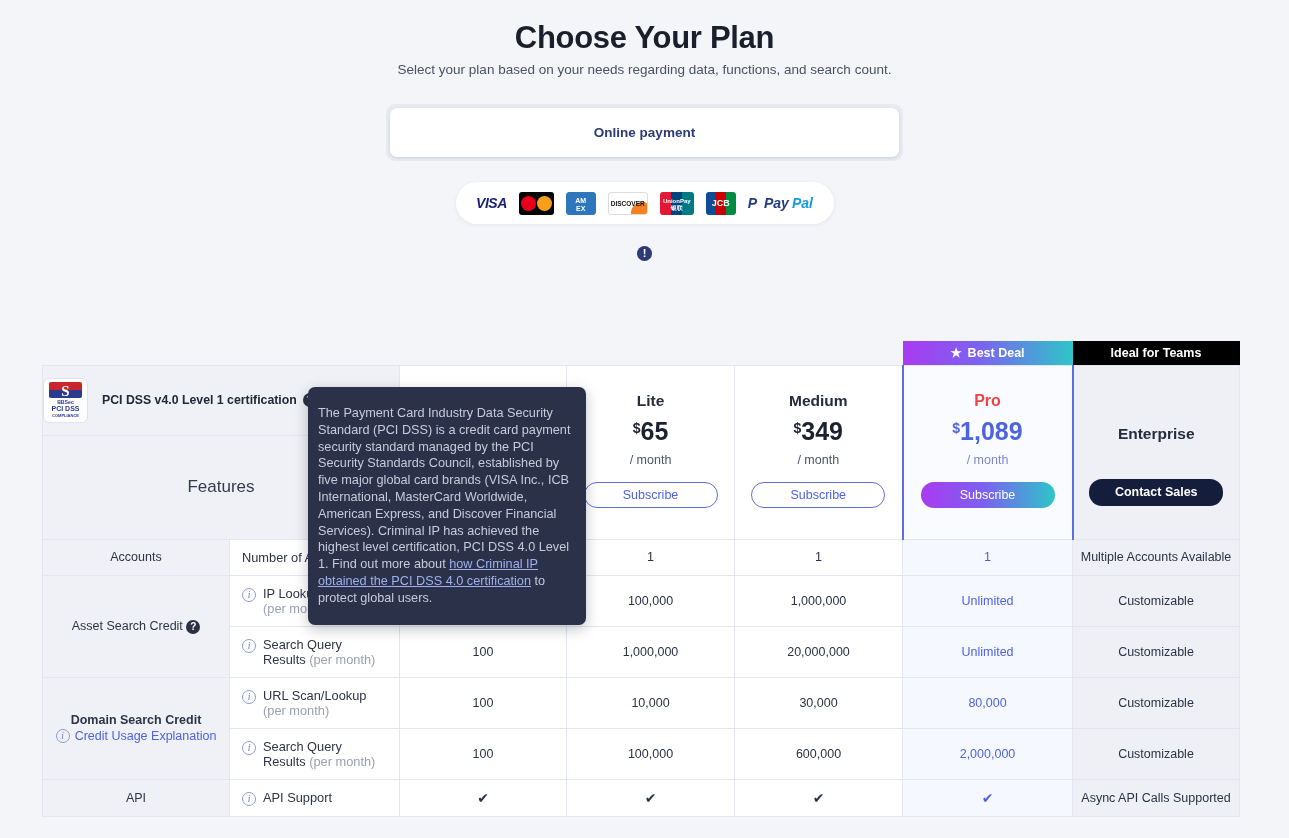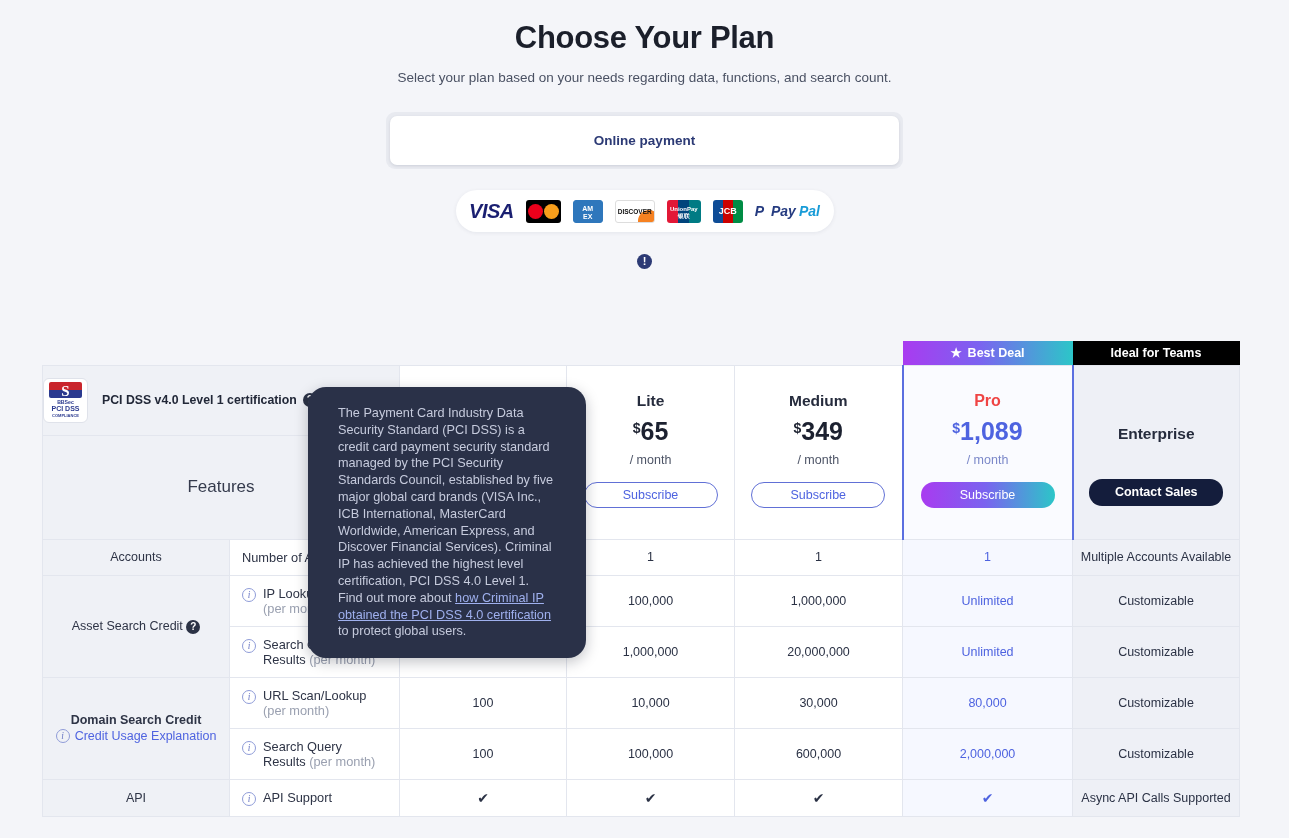--- a/index.html
+++ b/index.html
@@ -12,21 +12,21 @@
   }
   .page { width: 1289px; height: 838px; position: relative; }
 
   
   .hero { padding-top: 20px; text-align: center; }
   .hero h1 {
     font-size: 31px; font-weight: bold; color: #1b1f2b;
     letter-spacing: -.3px;
   }
   .hero .sub {
-    margin-top: 14px; font-size: 13.5px; color: #4a5163;
+    margin-top: 6px; font-size: 13.5px; color: #4a5163;
   }
 
   
   .toggle-wrap {
     margin: 27px auto 0; width: 517px; height: 57px;
     background: #e8eaf0; border-radius: 9px;
     display: flex; align-items: center; padding: 4px;
   }
   .toggle-tab {
     flex: 1; height: 49px; display: flex; align-items: center;
@@ -42,21 +42,21 @@
   
   .pay-pill {
     margin: 21px auto 0; width: 378px; height: 42px;
     background: #fff; border-radius: 21px;
     display: flex; align-items: center; justify-content: center; gap: 12px;
     box-shadow: 0 1px 4px rgba(20,30,60,.07);
   }
   .card { height: 23px; border-radius: 3px; display: flex;
           align-items: center; justify-content: center;
           font-size: 8px; font-weight: bold; }
-  .c-visa { color: #1a1f71; font-size: 20px; font-style: italic;
+  .c-visa { color: #1a1f71; font-size: 14px; font-style: italic;
             font-weight: bold; letter-spacing: -.5px; }
   .c-mc { width: 35px; background: #000; position: relative; }
   .c-mc .d1, .c-mc .d2 { position: absolute; top: 4px; width: 15px; height: 15px;
             border-radius: 50%; }
   .c-mc .d1 { left: 2px; background: #eb001b; }
   .c-mc .d2 { right: 2px; background: #f79e1b; }
   .c-amex { width: 30px; background: #2e77bc; color: #fff; font-size: 7px;
             line-height: 8px; text-align: center; padding-top: 3px;
             border: 1px solid #2e77bc; }
   .c-disc { width: 40px; background: #fff; border: 1px solid #ddd;
@@ -162,21 +162,21 @@
   .muted { color: #9aa0b0; }
   .val { text-align: center; font-size: 12.5px; background: #fff; color: #2b3245;
          padding: 10px 4px; }
   .val.pro { background: #f6f8ff; color: #4e63e0; }
   .val.ent { background: #eef0f6; }
   .check { font-size: 14px; }
   .check.pro { color: #4e63e0; }
 
   .tooltip {
     position: absolute; left: 308px; top: 387px; width: 278px;
-    background: #2a3148; border-radius: 18px; padding: 18px 30px;
+    background: #2a3148; border-radius: 7px; padding: 18px 10px;
     color: #c6cbdd; font-size: 12.7px; line-height: 16.8px; z-index: 50;
     box-shadow: 0 4px 14px rgba(10,14,30,.25);
   }
   .tooltip a { color: #9fb0ee; text-decoration: underline; }
 </style>
 </head>
 <body>
 
 <div class="page">
 

